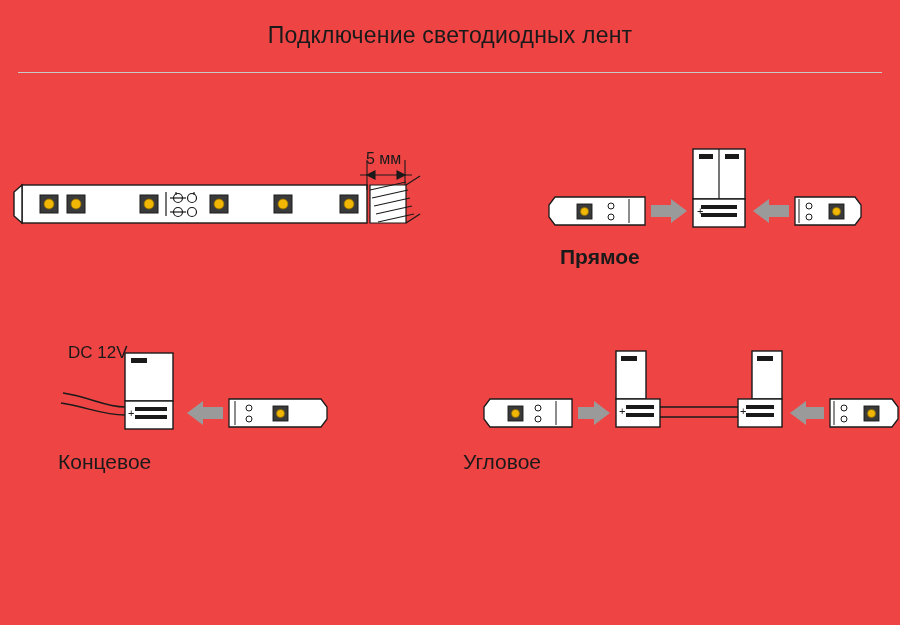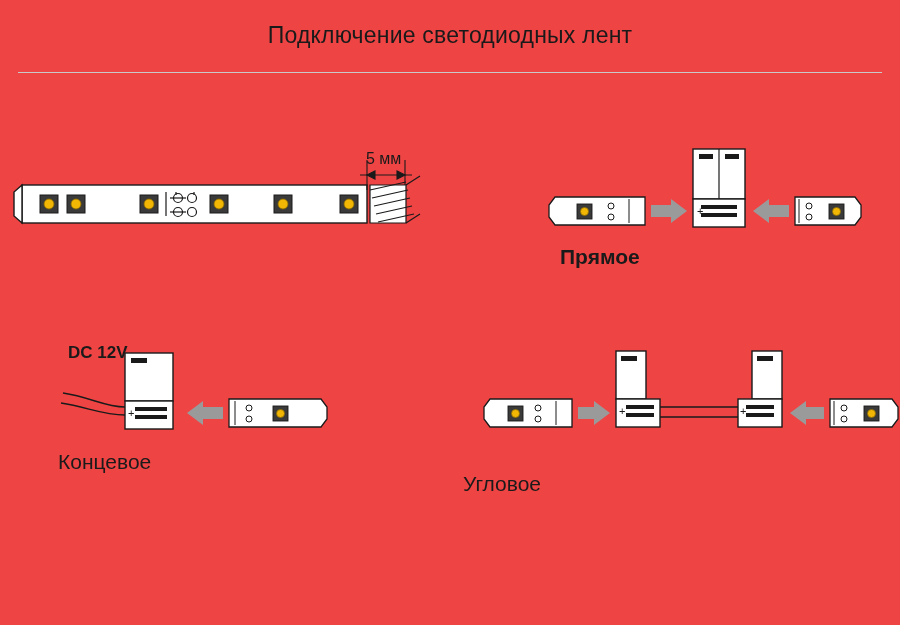--- a/index.html
+++ b/index.html
@@ -184,21 +184,21 @@
       <g>
         <path d="M184,54 L276,54 L282,62 L282,74 L276,82 L184,82 Z" fill="#ffffff" stroke="#1a1a1a" stroke-width="1.3"></path>
         <rect x="228" y="61" width="15" height="15" fill="#3a3a3a" stroke="#1a1a1a" stroke-width="0.9"></rect>
         <circle cx="235.5" cy="68.5" r="4" fill="#f2b705" stroke="#8a6a00" stroke-width="0.7"></circle>
         <circle cx="204" cy="63" r="3" fill="#ffffff" stroke="#1a1a1a" stroke-width="1"></circle>
         <circle cx="204" cy="74" r="3" fill="#ffffff" stroke="#1a1a1a" stroke-width="1"></circle>
         <line x1="190" y1="56" x2="190" y2="80" stroke="#1a1a1a" stroke-width="1"></line>
       </g>
     </svg>
   </div>
-  <div class="small-label" style="left:68px; top:343px; font-size:17px;font-weight:bold;">DC 12V</div>
+  <div class="small-label" style="left:68px; top:343px; font-size:17px;">DC 12V</div>
   <div class="caption" style="left:58px; top:450px;text-align:right;">Концевое</div>
 
   <div class="abs" style="left:480px; top:345px;">
     <svg width="420" height="110" viewBox="0 0 420 110">
 
       <g>
         <path d="M10,54 L92,54 L92,82 L10,82 L4,74 L4,62 Z" fill="#ffffff" stroke="#1a1a1a" stroke-width="1.3"></path>
         <rect x="28" y="61" width="15" height="15" fill="#3a3a3a" stroke="#1a1a1a" stroke-width="0.9"></rect>
         <circle cx="35.5" cy="68.5" r="4" fill="#f2b705" stroke="#8a6a00" stroke-width="0.7"></circle>
         <circle cx="58" cy="63" r="3" fill="#ffffff" stroke="#1a1a1a" stroke-width="1"></circle>
@@ -240,15 +240,15 @@
       <g>
         <path d="M350,54 L412,54 L418,62 L418,74 L412,82 L350,82 Z" fill="#ffffff" stroke="#1a1a1a" stroke-width="1.3"></path>
         <rect x="384" y="61" width="15" height="15" fill="#3a3a3a" stroke="#1a1a1a" stroke-width="0.9"></rect>
         <circle cx="391.5" cy="68.5" r="4" fill="#f2b705" stroke="#8a6a00" stroke-width="0.7"></circle>
         <circle cx="364" cy="63" r="3" fill="#ffffff" stroke="#1a1a1a" stroke-width="1"></circle>
         <circle cx="364" cy="74" r="3" fill="#ffffff" stroke="#1a1a1a" stroke-width="1"></circle>
         <line x1="354" y1="56" x2="354" y2="80" stroke="#1a1a1a" stroke-width="1"></line>
       </g>
     </svg>
   </div>
-  <div class="caption" style="left:463px; top:472px;">Угловое</div>
+  <div class="caption" style="left:463px; top:450px;">Угловое</div>
 
 </div>
 
 </body></html>

